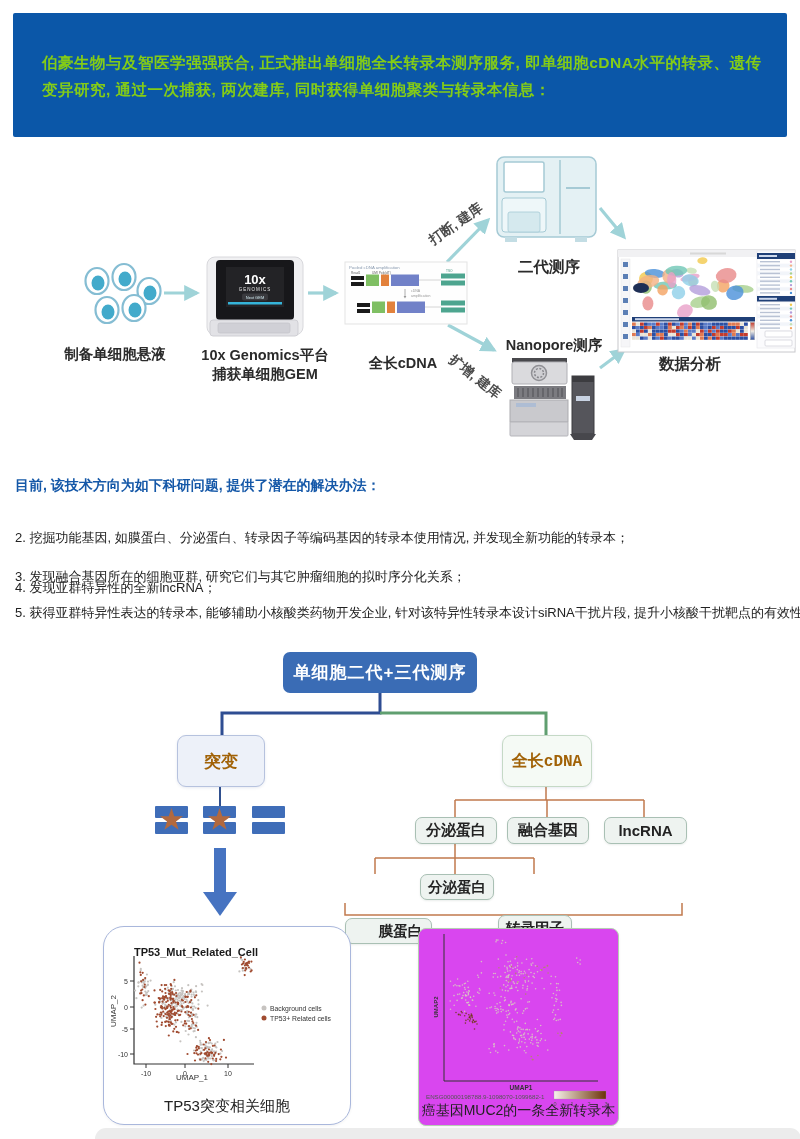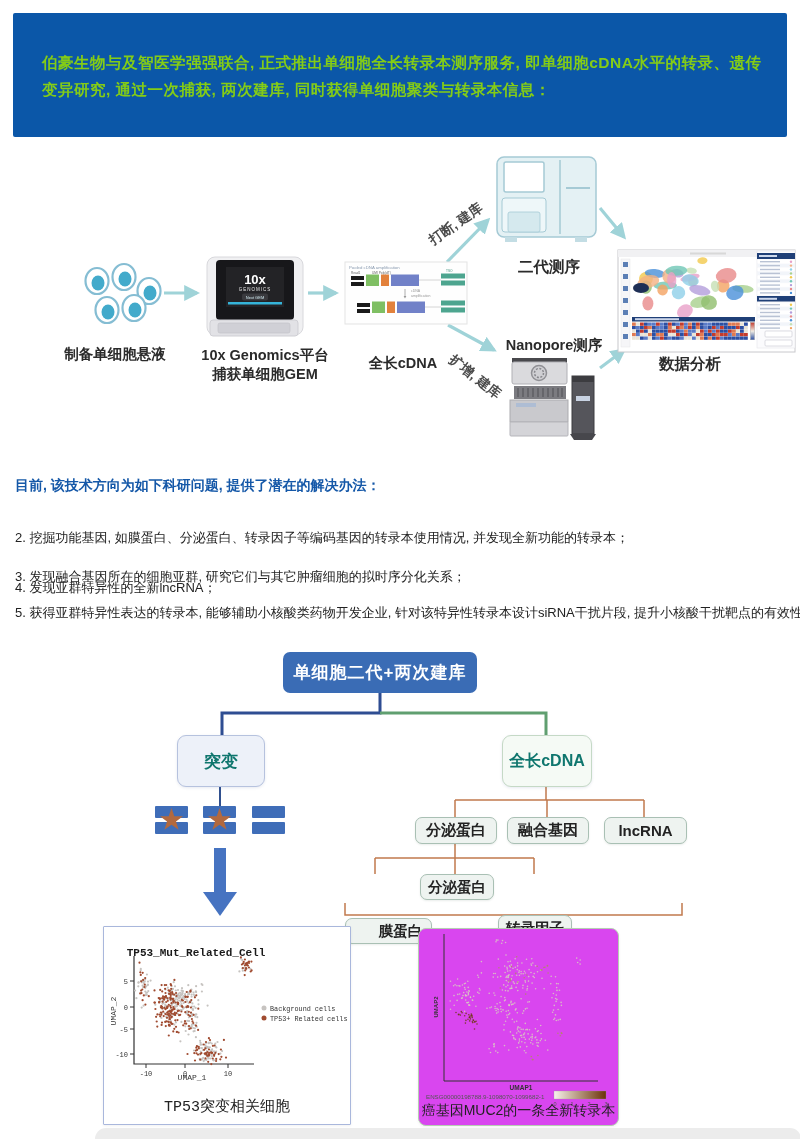--- a/index.html
+++ b/index.html
@@ -14,30 +14,30 @@
   .wf-label{font-size:14.5px;font-weight:600;color:#2b2b2b;text-align:center;}
   .wf-label.big{font-size:15.5px;}
   .wf-rot{font-size:13.5px;font-weight:600;color:#4a4a4a;text-align:center;white-space:nowrap;}
   
   #sol-heading{left:15px;top:477px;font-size:14px;font-weight:700;color:#1558a8;white-space:nowrap;}
   .sol-item{left:15px;font-size:13px;color:#222;white-space:nowrap;}
   
   .fc-root{background:#3a6cb5;border-radius:7px;color:#fff;font-weight:700;font-size:17px;
            letter-spacing:1px;display:flex;align-items:center;justify-content:center;}
   .fc-sub{background:#edf1f9;border:1.5px solid #b6c2de;border-radius:9px;font-weight:700;
-          font-size:17px;color:#0f766e;display:flex;align-items:center;justify-content:center;
-          box-shadow:0 1px 3px rgba(60,80,140,.12);}
+          font-size:17px;color:#a16207;display:flex;align-items:center;justify-content:center;
+          box-shadow:0 1px 3px rgba(60,80,140,.12);font-family:Liberation Mono, monospace;}
   .fc-sub.green{background:#f5faf5;border-color:#c5d9c6;font-size:16px;}
   .fc-mini{background:#eef3f0;border:1px solid #a9c0b4;border-radius:7px;font-weight:600;
            font-size:15px;color:#222;display:flex;align-items:center;justify-content:center;
            box-shadow:0 1px 2px rgba(80,110,90,.12);}
   .fc-mini.sm{font-size:14.5px;}
   
   #tp53-card{left:103px;top:926px;width:246px;height:197px;background:#fff;border:1.5px solid #a9b7dc;
-             border-radius:1px;box-shadow:0 1px 3px rgba(0,0,0,.06);font-family:Liberation Mono, monospace;}
+             border-radius:21px;box-shadow:0 1px 3px rgba(0,0,0,.06);}
   #muc2-card{left:418px;top:928px;width:199px;height:196px;background:#d946ef;border:1.5px solid #b6cdb3;
              border-radius:8px;box-shadow:0 1px 3px rgba(0,0,0,.06);}
   .card-caption{position:absolute;left:0;right:0;text-align:center;color:#222;}
   #tp53-caption{bottom:8px;font-size:15px;}
   #muc2-caption{bottom:5px;font-size:14px;}
   #footer-strip{left:95px;top:1128px;width:706px;height:11px;background:#ececec;border-radius:12px 12px 0 0;}
   svg{display:block;}
 </style>
 </head>
 <body>
@@ -467,21 +467,21 @@
       <path fill="#b2693f" d="M171.5 168 L174.3 176.2 L183 176.3 L176 181.5 L178.6 189.8 L171.5 184.8 L164.4 189.8 L167 181.5 L160 176.3 L168.7 176.2 Z"></path>
       <path fill="#b2693f" d="M219.5 168 L222.3 176.2 L231 176.3 L224 181.5 L226.6 189.8 L219.5 184.8 L212.4 189.8 L215 181.5 L208 176.3 L216.7 176.2 Z"></path>
     </g>
 
     <g fill="#4673c1">
       <rect x="214" y="208" width="12" height="46"></rect>
       <polygon points="203,252 237,252 220,276"></polygon>
     </g>
   </svg>
 
-  <div class="abs fc-root" style="left:283px;top:652px;width:194px;height:41px;">单细胞二代+两次建库</div>
+  <div class="abs fc-root" style="left:283px;top:652px;width:194px;height:41px;">单细胞二代+三代测序</div>
   <div class="abs fc-sub" style="left:177px;top:735px;width:86px;height:50px;">突变</div>
   <div class="abs fc-sub green" style="left:502px;top:735px;width:88px;height:50px;">全长cDNA</div>
   <div class="abs fc-mini" style="left:415px;top:817px;width:80px;height:25px;">分泌蛋白</div>
   <div class="abs fc-mini" style="left:507px;top:817px;width:80px;height:25px;">融合基因</div>
   <div class="abs fc-mini" style="left:604px;top:817px;width:81px;height:25px;">lncRNA</div>
   <div class="abs fc-mini sm" style="left:345px;top:918px;width:61px;height:24px;padding-left:24px;">膜蛋白</div>
   <div class="abs fc-mini sm" style="left:420px;top:874px;width:72px;height:24px;">分泌蛋白</div>
   <div class="abs fc-mini sm" style="left:498px;top:874px;width:72px;height:24px;margin-top:41px;">转录因子</div>
 
   <div id="tp53-card" class="abs">

